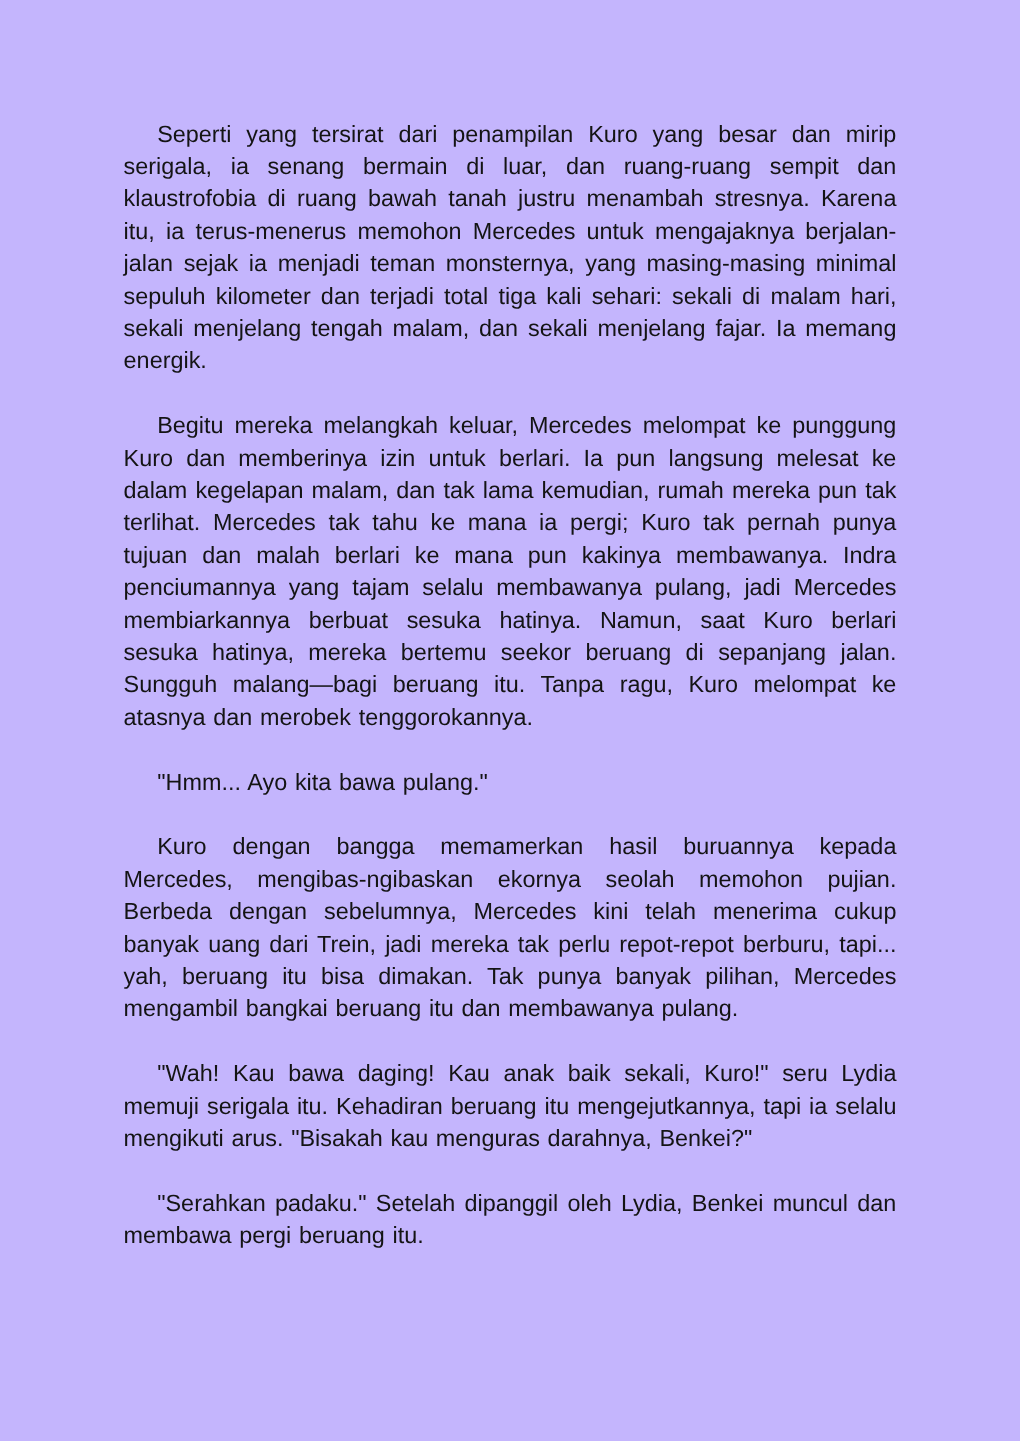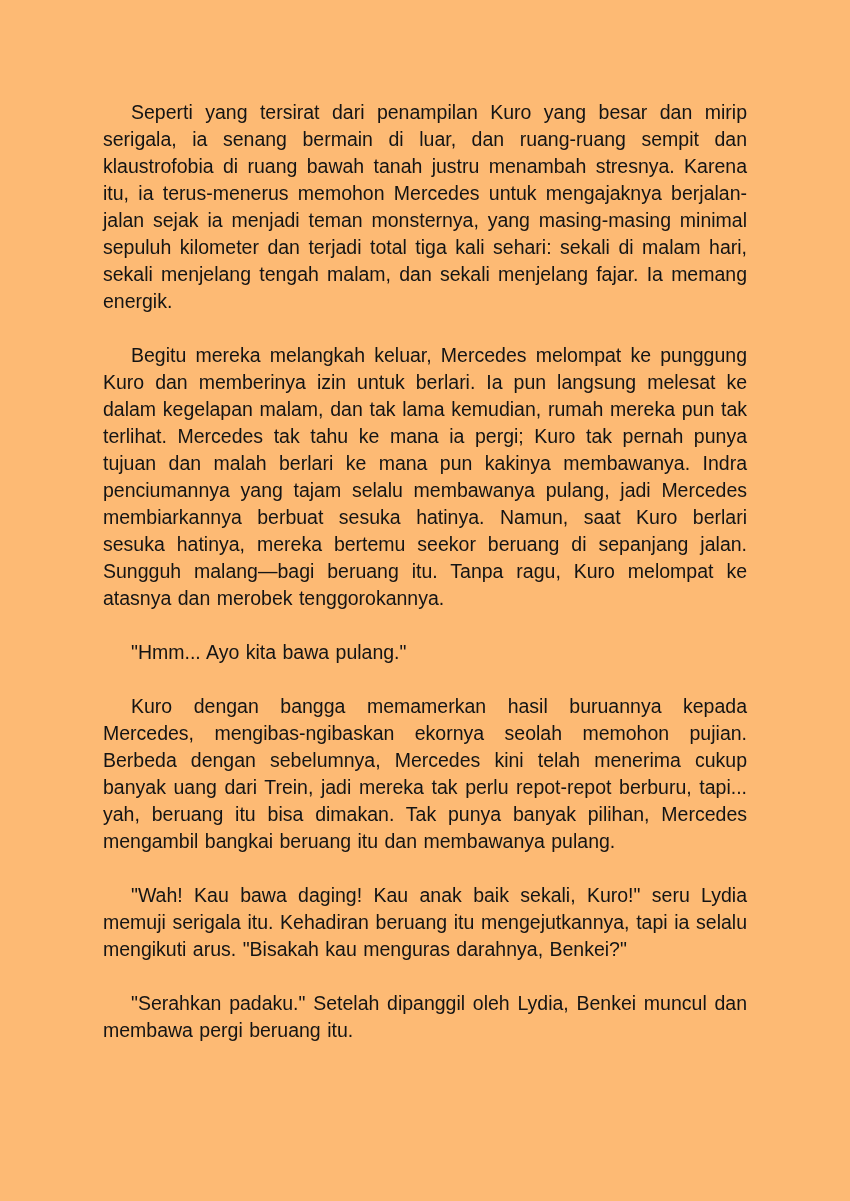--- a/index.html
+++ b/index.html
@@ -4,21 +4,21 @@
 <style>
   html, body {
     margin: 0;
     padding: 0;
     background: #ffffff;
   }
   .page {
     position: relative;
     width: 850px;
     height: 1201px;
-    background: #fdba74;
+    background: #c4b5fd;
     overflow: hidden;
   }
   .text-block {
     position: absolute;
     top: 99px;
     left: 103px;
     width: 644px;
     font-family: "Liberation Sans", "DejaVu Sans", sans-serif;
     font-size: 19.5px;
     line-height: 27px;

